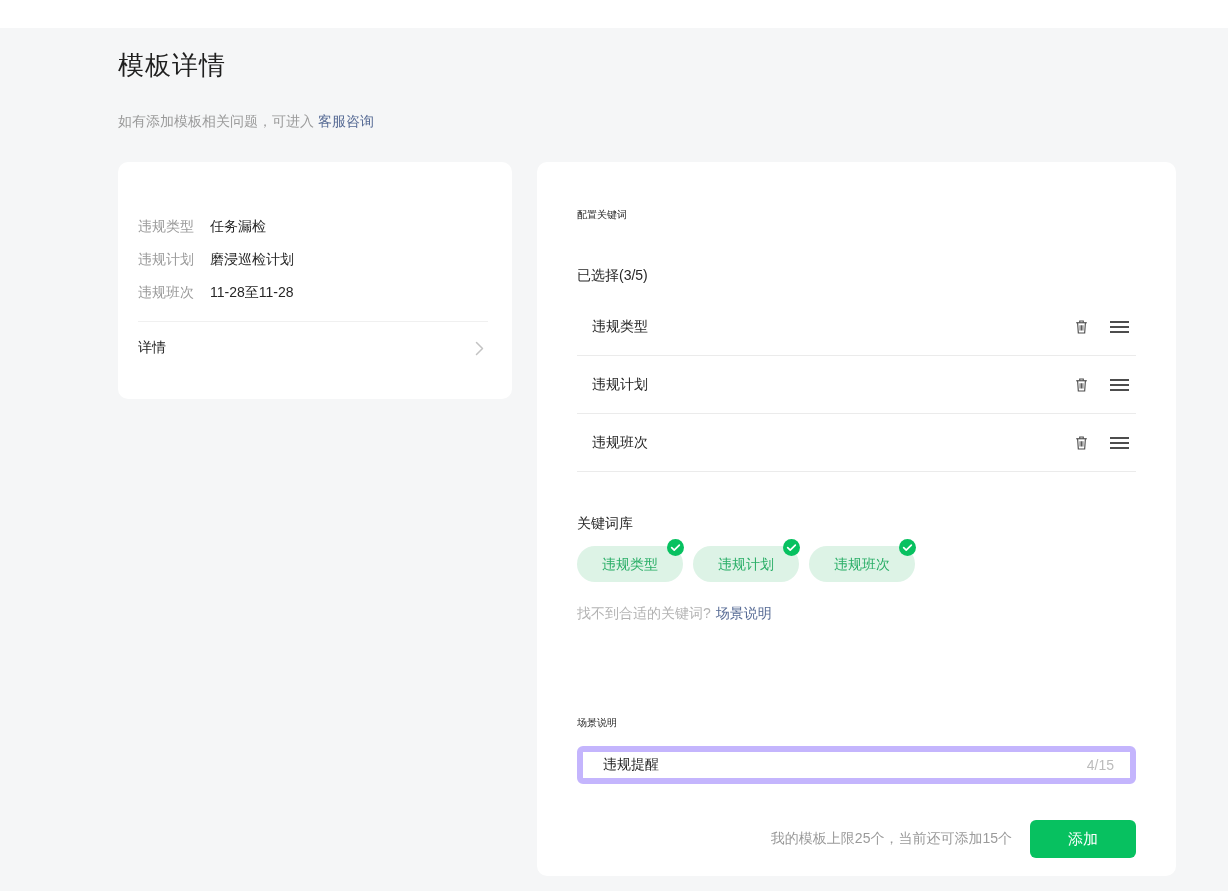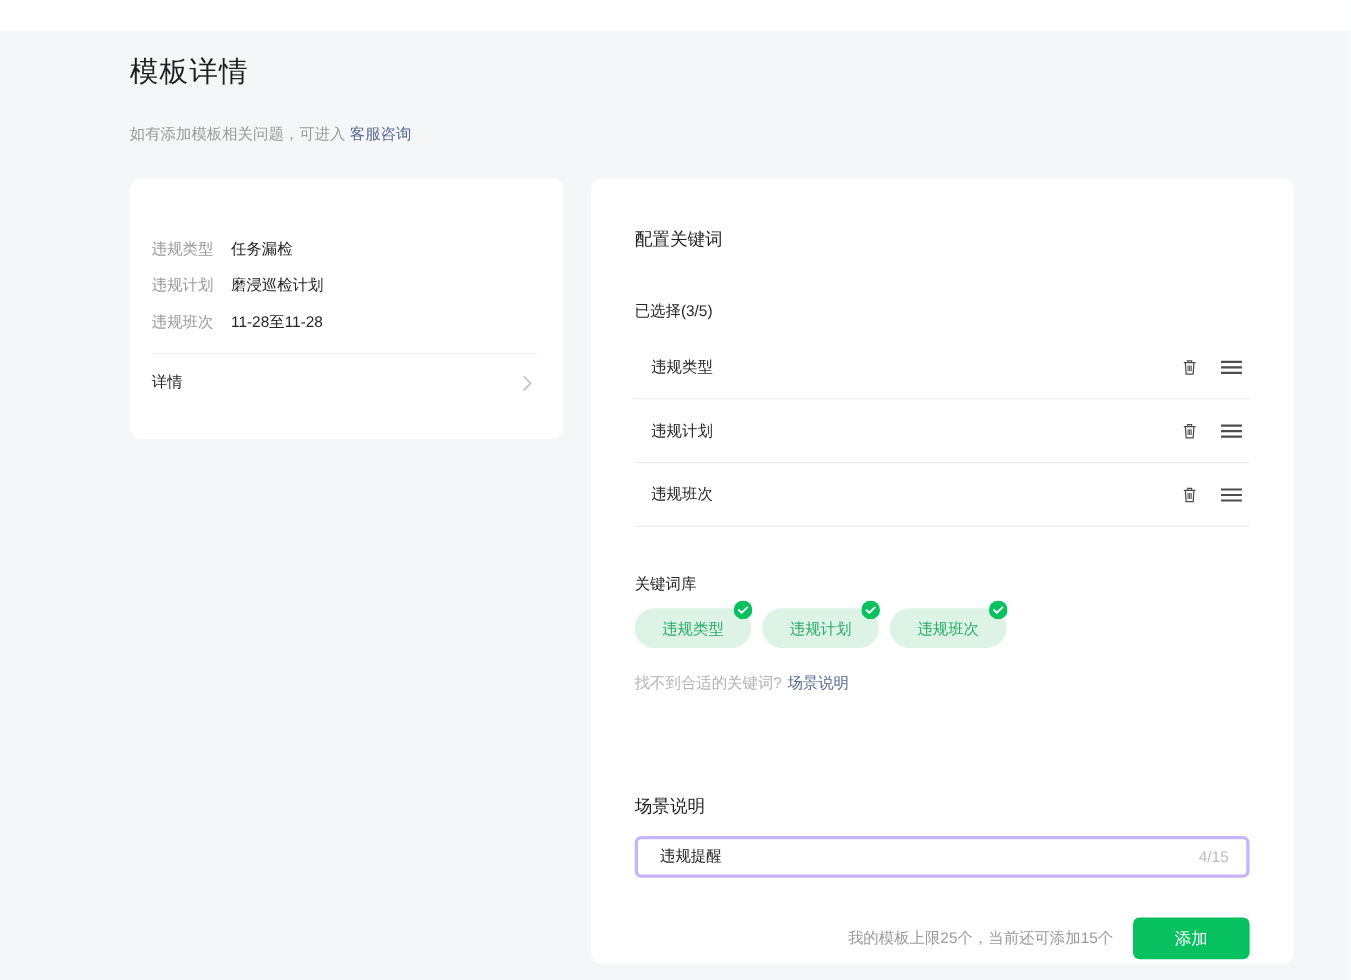--- a/index.html
+++ b/index.html
@@ -77,21 +77,21 @@
     color: #262626;
     cursor: pointer;
   }
   
   .card-right {
     width: 639px;
     height: 714px;
     padding: 46px 40px 0 40px;
   }
   .section-title {
-    font-size: 16px;
+    font-size: 10px;
     font-weight: 500;
     color: #1f1f1f;
   }
   .selected-label {
     margin-top: 45px;
     font-size: 14px;
     color: #262626;
   }
   .kw-rows { margin-top: 13px; }
   .kw-row {
@@ -142,21 +142,21 @@
   .hint-line .link {
     color: #576b95;
     font-weight: 500;
     margin-left: 5px;
     cursor: pointer;
   }
   .scene-title { margin-top: 93px; }
   .scene-input {
     margin-top: 16px;
     height: 38px;
-    border: 3px solid #c4b5fd;
+    border: 6px solid #c4b5fd;
     border-radius: 6px;
     background: #fff;
     display: flex;
     align-items: center;
     justify-content: space-between;
     padding: 0 16px 0 20px;
     cursor: text;
   }
   .scene-input .value { font-size: 14px; color: #262626; }
   .scene-input .counter { font-size: 14px; color: #bcbcbc; }

